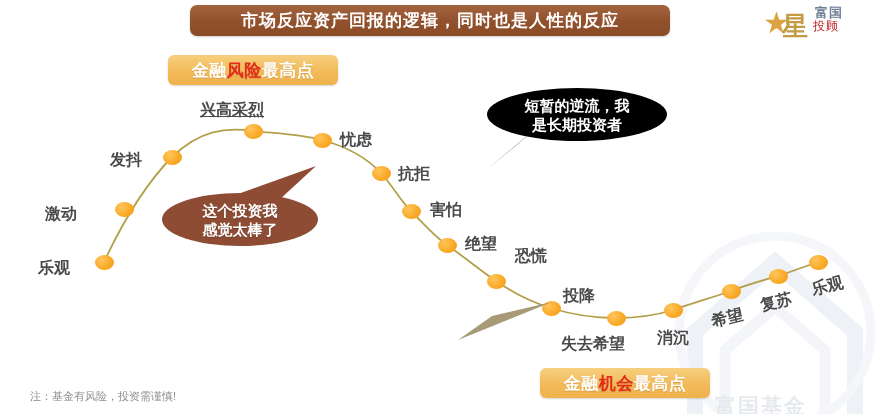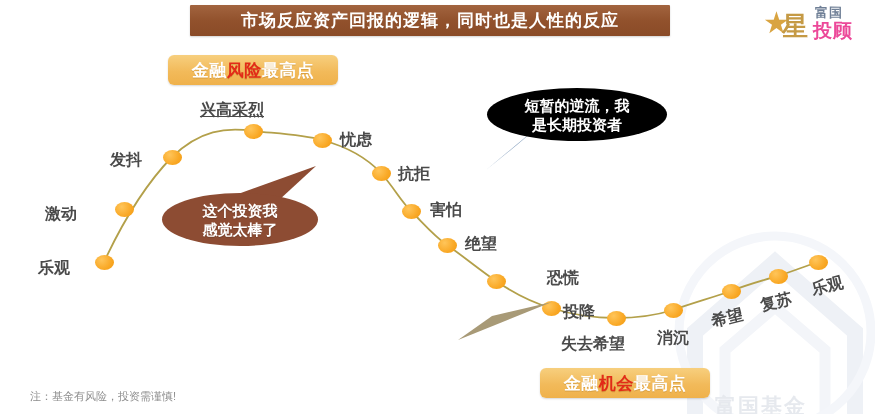--- a/index.html
+++ b/index.html
@@ -36,21 +36,21 @@
     white-space: nowrap;
   }
 
   
   .title-banner {
     position: absolute;
     left: 190px;
     top: 5px;
     width: 480px;
     height: 31px;
-    border-radius: 1px;
+    border-radius: 7px;
     background: linear-gradient(180deg, #a2643f 0%, #91512c 52%, #8a4b27 100%);
     box-shadow: 0 1px 2px rgba(0,0,0,0.18);
     display: flex;
     align-items: center;
     justify-content: center;
   }
   .title-banner span {
     color: #ffffff;
     font-size: 17px;
     font-weight: bold;
@@ -90,23 +90,23 @@
     top: 2px;
     font-size: 13px;
     font-weight: bold;
     color: #6f7f96;
     letter-spacing: 1px;
   }
   .logo-tougu {
     position: absolute;
     left: 50px;
     top: 16px;
-    font-size: 19px;
-    font-weight: bold;
-    color: #ec4899;
+    font-size: 12px;
+    font-weight: normal;
+    color: #b91c1c;
     letter-spacing: 1px;
   }
 
   
   .pill {
     position: absolute;
     border-radius: 6px;
     display: flex;
     align-items: center;
     justify-content: center;
@@ -257,23 +257,23 @@
       <div class="lab" style="left: 200px; top: 100px; text-decoration: underline;">兴高采烈</div>
       <div class="dot" style="left: 322px; top: 140px;"></div>
       <div class="lab" style="left: 340px; top: 130px;">忧虑</div>
       <div class="dot" style="left: 381px; top: 173px;"></div>
       <div class="lab" style="left: 398px; top: 164px;">抗拒</div>
       <div class="dot" style="left: 411px; top: 211px;"></div>
       <div class="lab" style="left: 430px; top: 200px; text-align: center;">害怕</div>
       <div class="dot" style="left: 447px; top: 245px;"></div>
       <div class="lab" style="left: 465px; top: 234px;">绝望</div>
       <div class="dot" style="left: 496px; top: 281px;"></div>
-      <div class="lab" style="left: 515px; top: 268px; margin-left: 32px;">恐慌</div>
+      <div class="lab" style="left: 515px; top: 246px;">恐慌</div>
       <div class="dot" style="left: 551px; top: 308px;"></div>
-      <div class="lab" style="left: 563px; top: 302px; font-family: Liberation Mono, monospace;">投降</div>
+      <div class="lab" style="left: 563px; top: 286px; font-family: Liberation Mono, monospace;">投降</div>
       <div class="dot" style="left: 616px; top: 318px;"></div>
       <div class="lab" style="left: 561px; top: 334px;">失去希望</div>
       <div class="dot" style="left: 673px; top: 310px;"></div>
       <div class="lab" style="left: 657px; top: 328px;">消沉</div>
       <div class="dot" style="left: 731px; top: 291px;"></div>
       <div class="lab rot" style="left: 712px; top: 312px;">希望</div>
       <div class="dot" style="left: 778px; top: 276px;"></div>
       <div class="lab rot" style="left: 761px; top: 296px;">复苏</div>
       <div class="dot" style="left: 818px; top: 262px;"></div>
       <div class="lab rot" style="left: 812px; top: 280px;">乐观</div>

